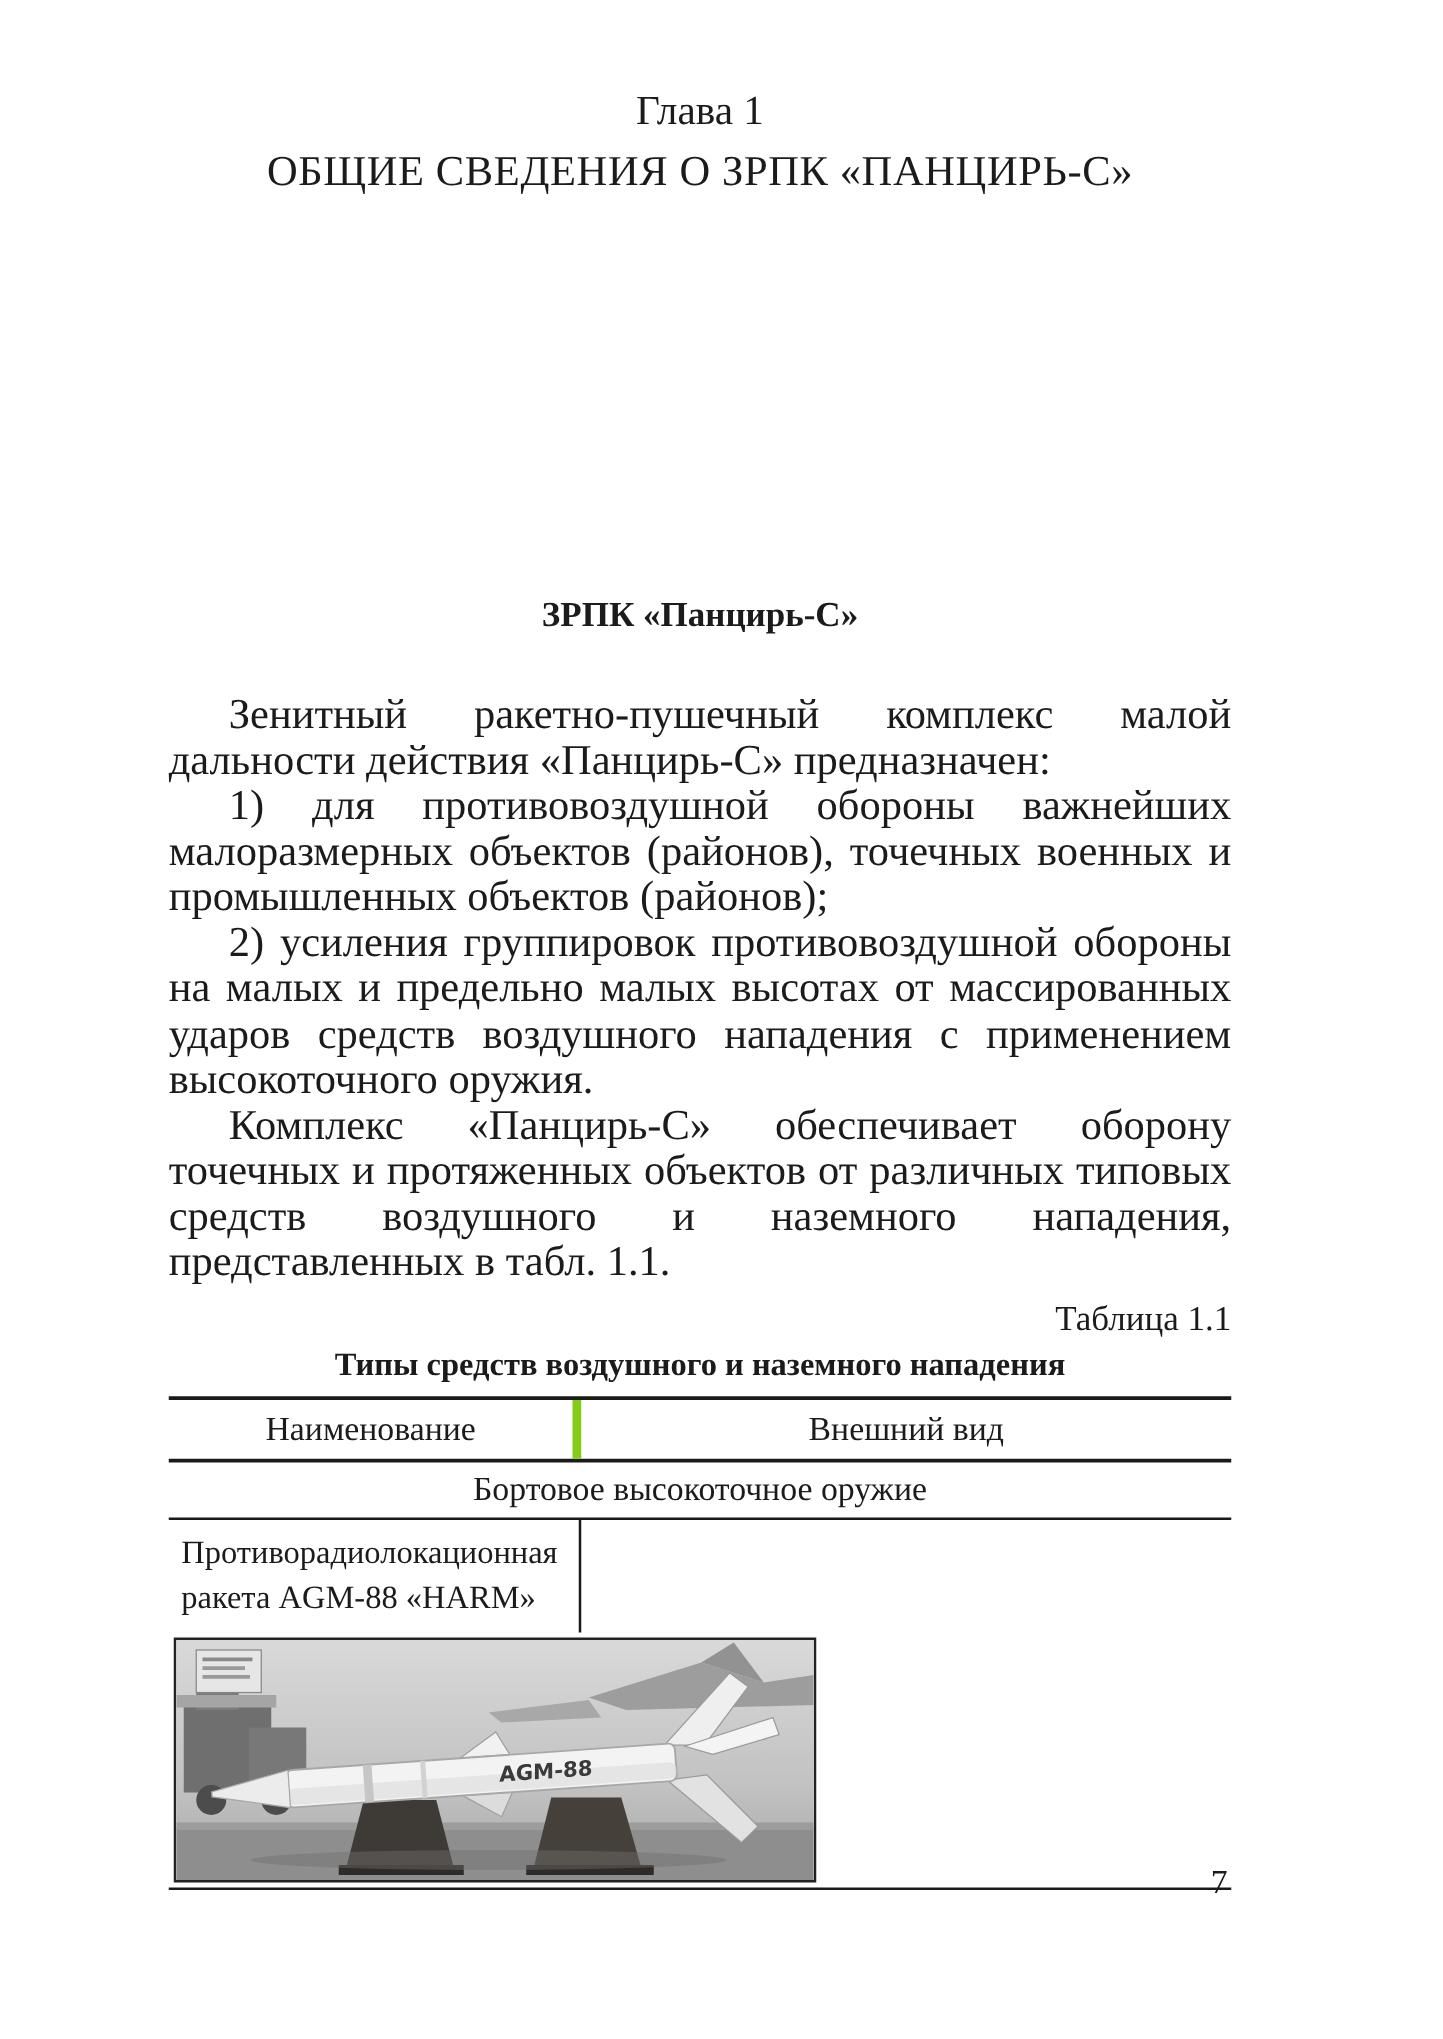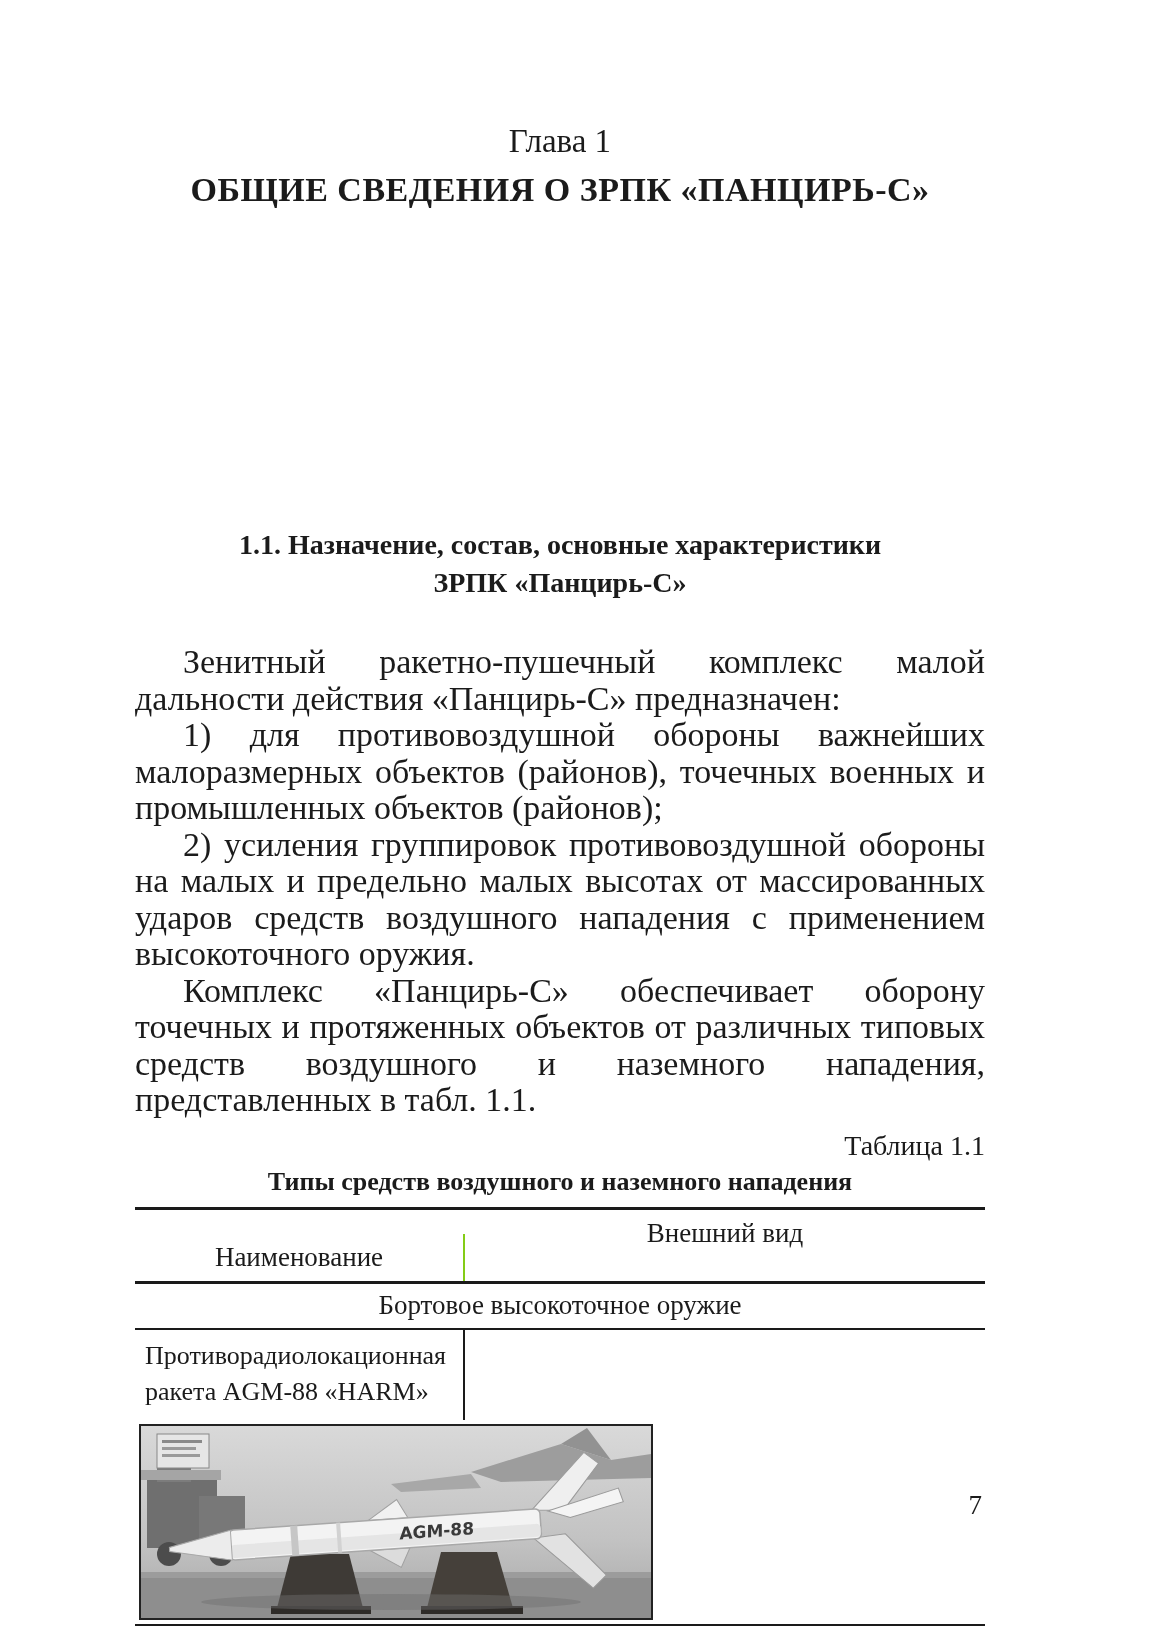--- a/index.html
+++ b/index.html
@@ -6,36 +6,36 @@
     margin: 0;
     padding: 0;
     background: #ffffff;
   }
   .page {
     position: relative;
     width: 1154px;
     height: 1631px;
     box-sizing: border-box;
     background: #ffffff;
-    padding: 120px 169px 0 135px;
+    padding: 68px 169px 0 135px;
     font-family: "Liberation Serif", "DejaVu Serif", serif;
     color: #1b1b1b;
     overflow: hidden;
   }
   .chapter-label {
     text-align: center;
     font-size: 33px;
     line-height: 42px;
     font-weight: 400;
   }
   .chapter-title {
     text-align: center;
     font-size: 34px;
     line-height: 44px;
-    font-weight: 700;
+    font-weight: 400;
     margin-top: 6px;
     letter-spacing: 0.5px;
   }
   .section-heading {
     margin-top: 314px;
     text-align: center;
     font-weight: 700;
     font-size: 28px;
     line-height: 38px;
   }
@@ -73,22 +73,21 @@
   }
   .thead-cell {
     box-sizing: border-box;
     font-size: 27px;
     line-height: 34px;
     text-align: center;
     padding: 6px 8px 7px 8px;
   }
   .thead-cell.col-name {
     width: 330px;
-    border-right: 2px solid #84cc16;
-    margin-top: 24px;
+    border-right: 7px solid #84cc16;
   }
   .thead-cell.col-view {
     width: 520px;
   }
   .group-row {
     box-sizing: border-box;
     border-bottom: 2px solid #1a1a1a;
     text-align: center;
     font-size: 27px;
     line-height: 34px;
@@ -131,21 +130,20 @@
 </style>
 </head>
 <body>
 
 <div class="page">
 
   <div class="chapter-label">Глава 1</div>
   <div class="chapter-title">ОБЩИЕ СВЕДЕНИЯ О ЗРПК «ПАНЦИРЬ-С»</div>
 
   <div class="section-heading">
-    <div>1.1. Назначение, состав, основные характеристики</div>
     <div>ЗРПК «Панцирь-С»</div>
   </div>
 
   <div class="body-text">
     <p class="body-par">Зенитный ракетно-пушечный комплекс малой дальности действия «Панцирь-С» предназначен:</p>
     <p class="body-par">1) для противовоздушной обороны важнейших малоразмерных объектов (районов), точечных военных и промышленных объектов (районов);</p>
     <p class="body-par">2) усиления группировок противовоздушной обороны на малых и предельно малых высотах от массированных ударов средств воздушного нападения с применением высокоточного оружия.</p>
     <p class="body-par">Комплекс «Панцирь-С» обеспечивает оборону точечных и протяженных объектов от различных типовых средств воздушного и наземного нападения, представленных в табл. 1.1.</p>
   </div>
 

